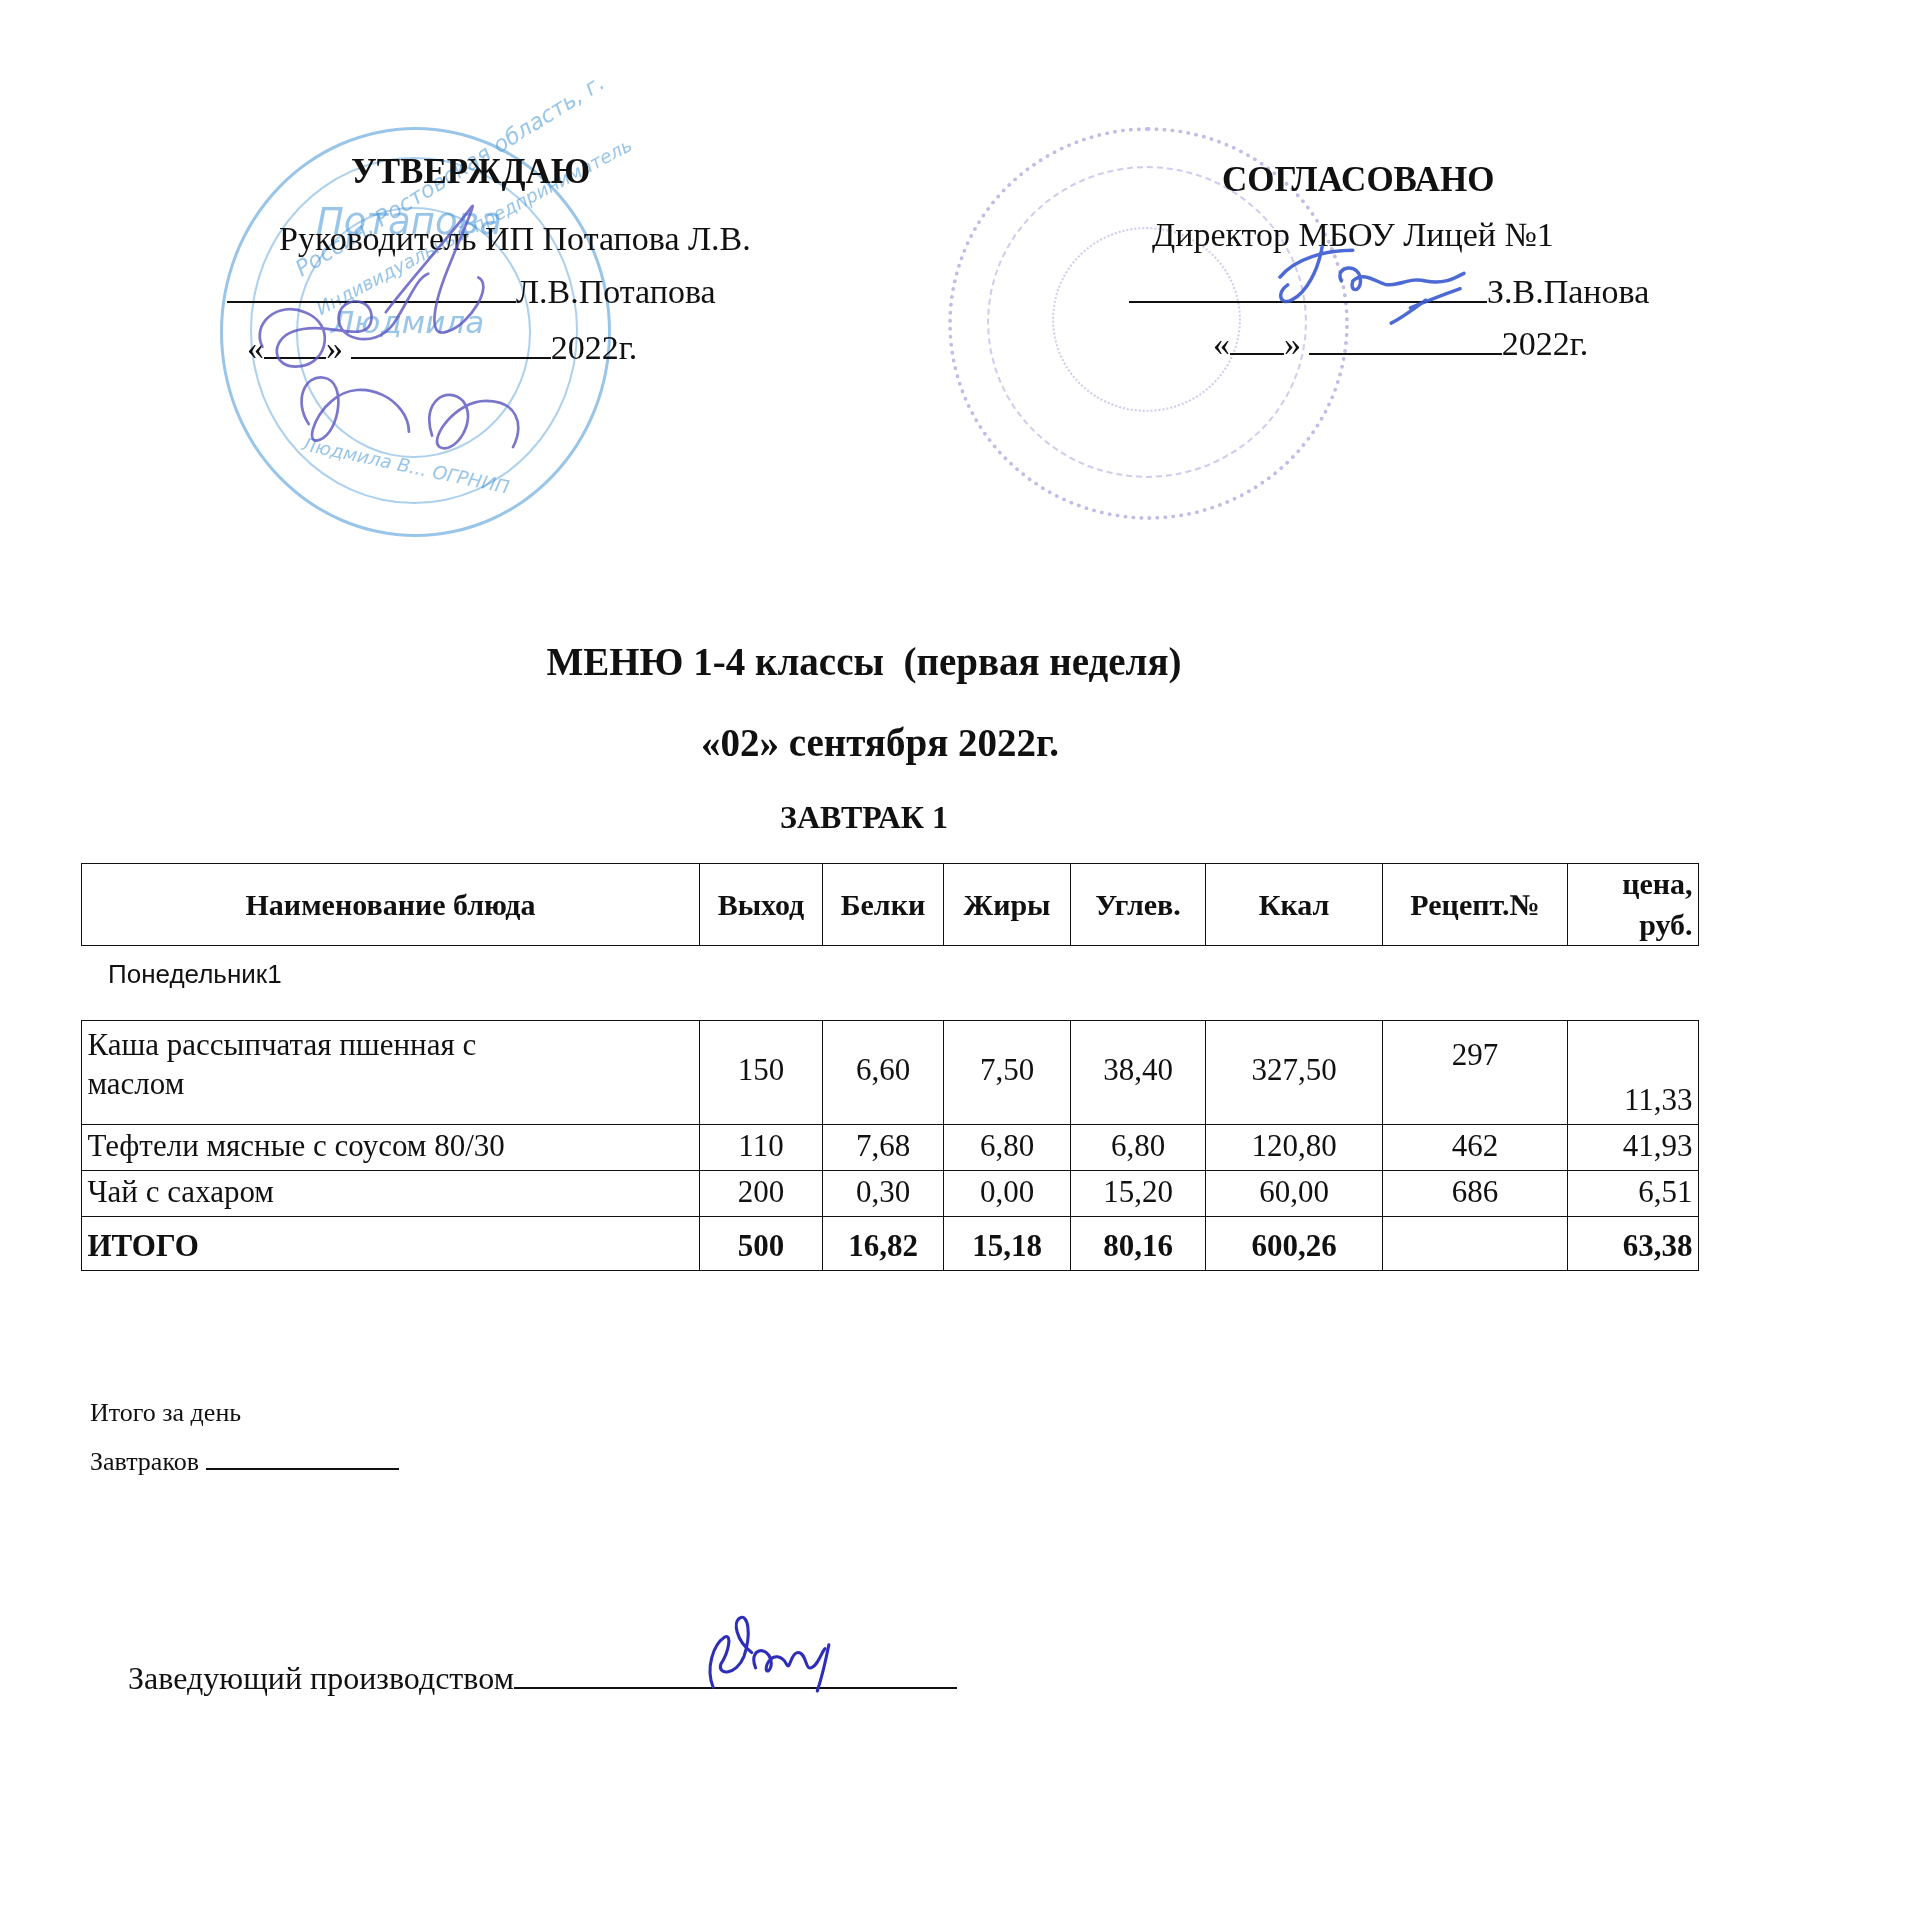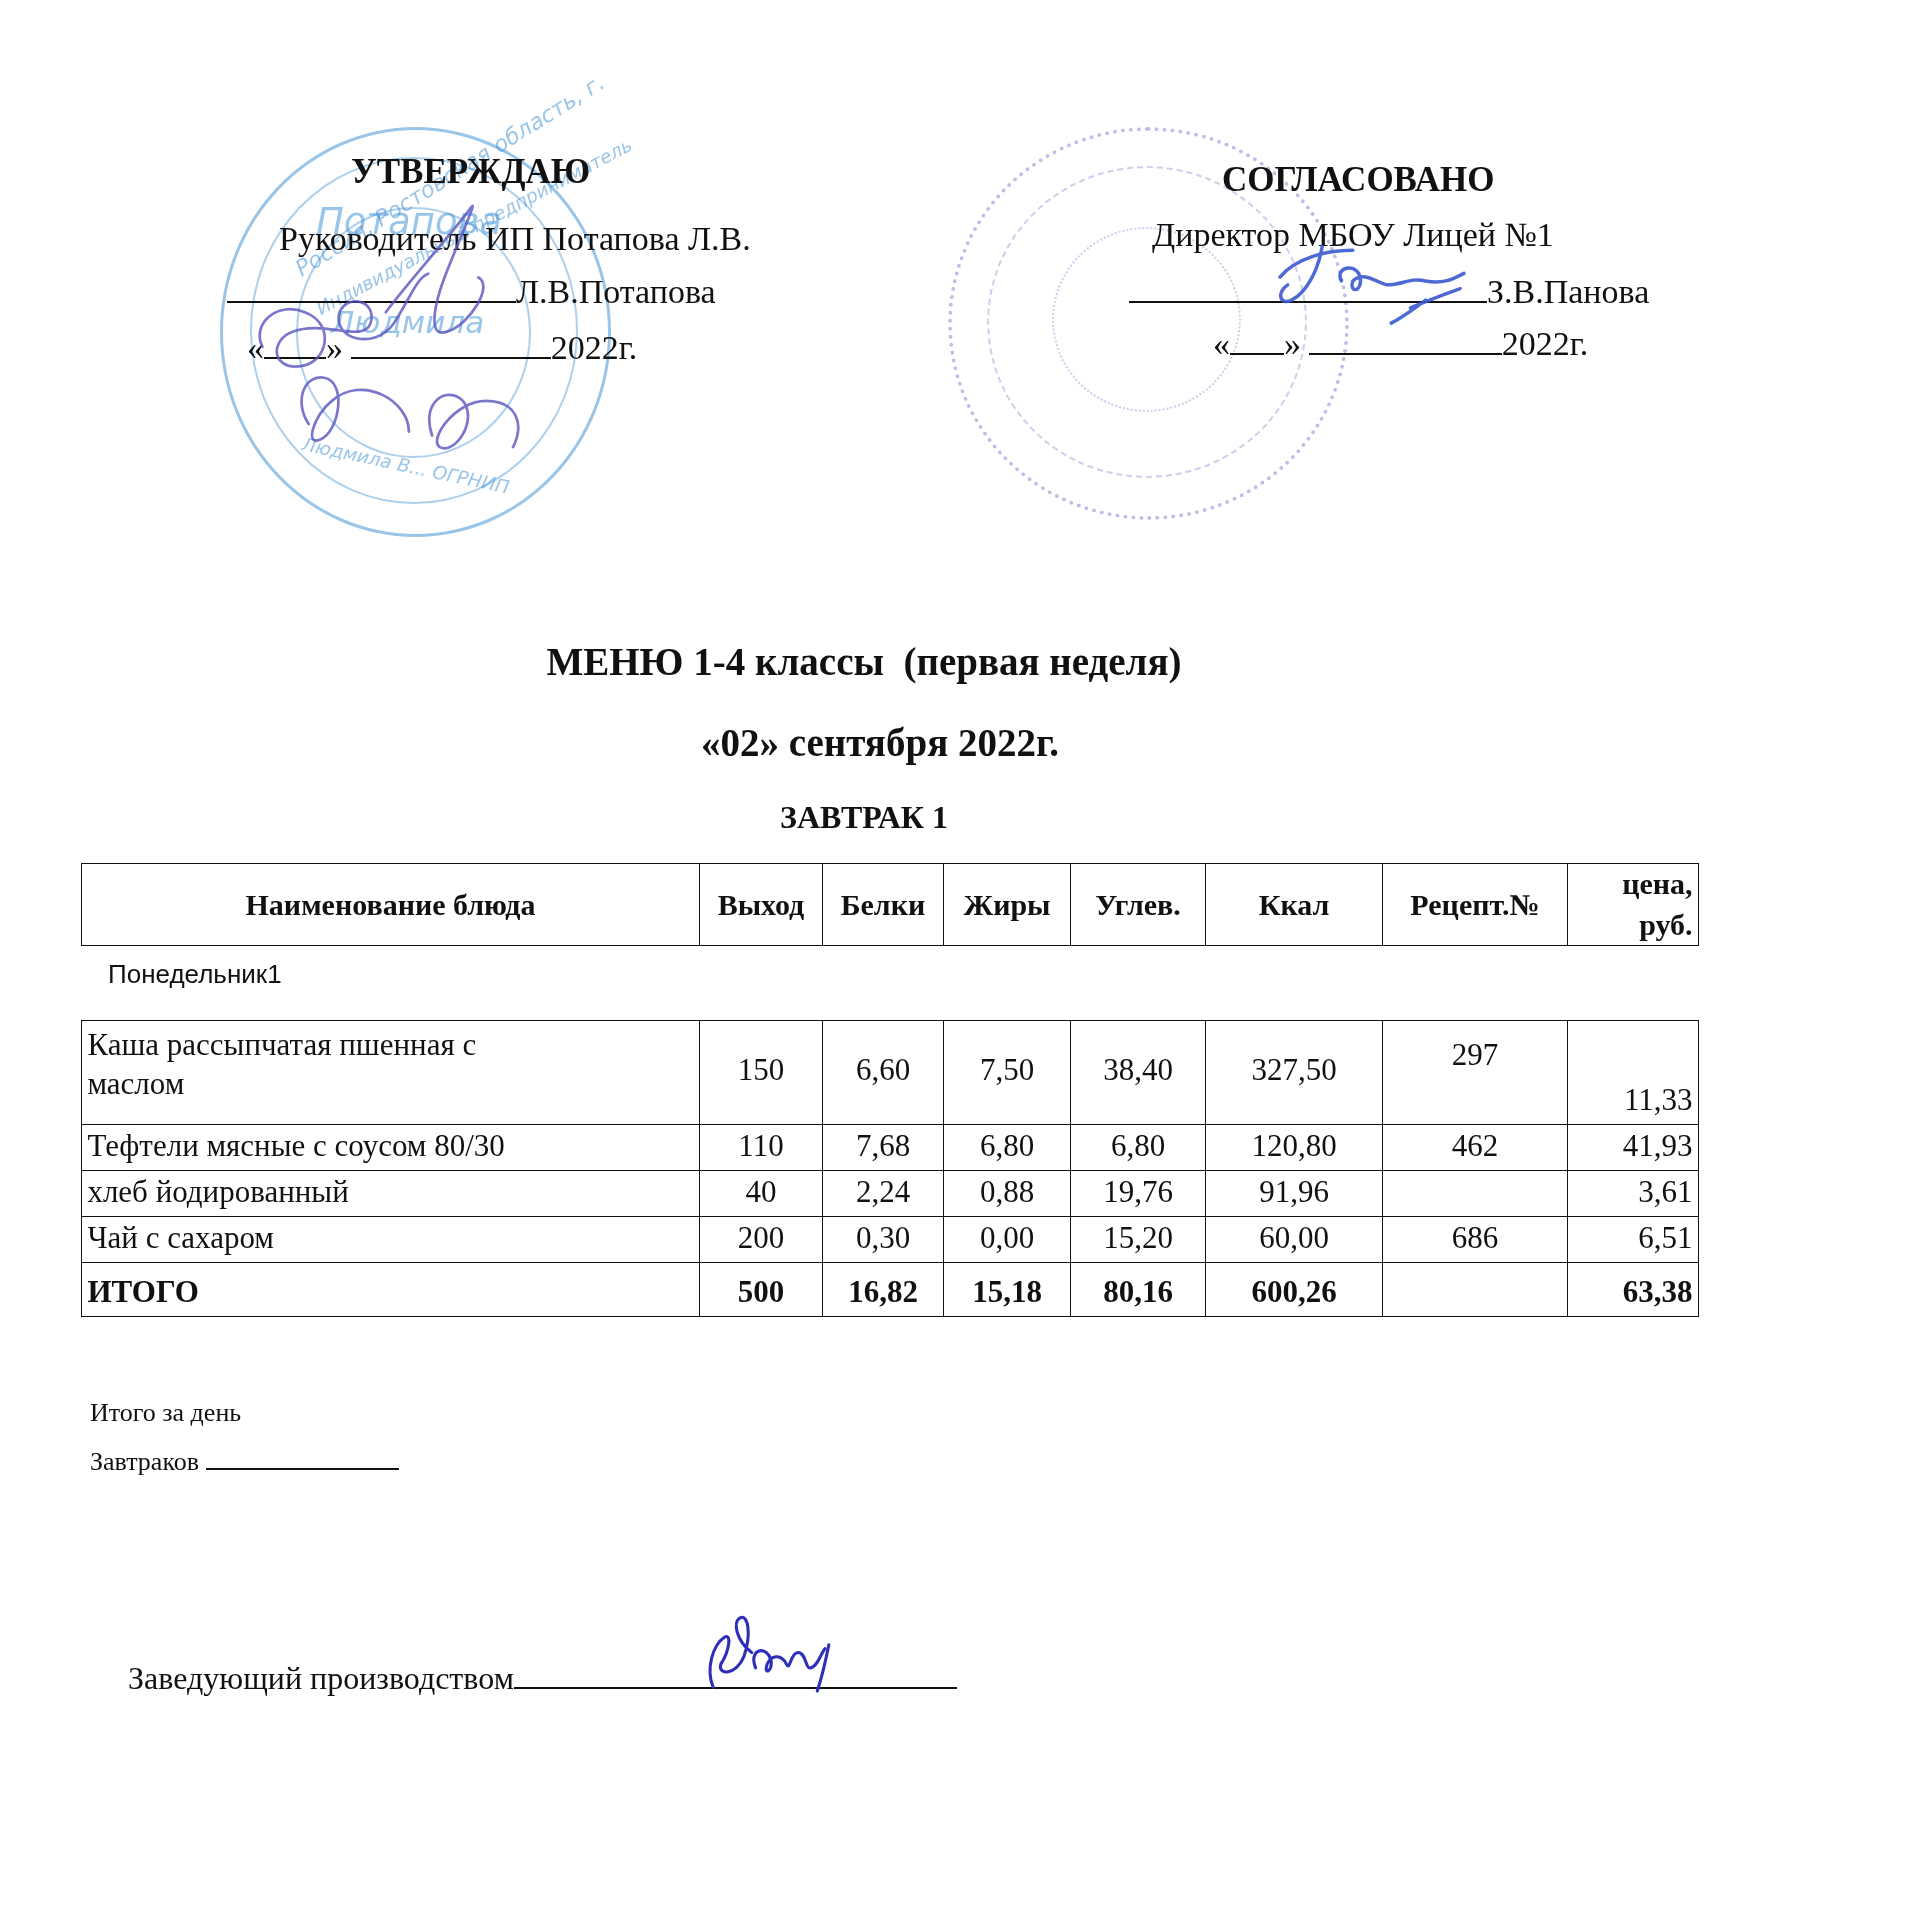--- a/index.html
+++ b/index.html
@@ -166,30 +166,20 @@
     <td class="name">Тефтели мясные с соусом 80/30</td>
     <td>110</td>
     <td>7,68</td>
     <td>6,80</td>
     <td>6,80</td>
     <td>120,80</td>
     <td>462</td>
     <td class="price">41,93</td>
   </tr>
 
-  <tr style="height:46px;">
-    <td class="name">хлеб йодированный</td>
-    <td>40</td>
-    <td>2,24</td>
-    <td>0,88</td>
-    <td>19,76</td>
-    <td>91,96</td>
-    <td></td>
-    <td class="price">3,61</td>
-  </tr>
 
   <tr style="height:46px;">
     <td class="name">Чай с сахаром</td>
     <td>200</td>
     <td>0,30</td>
     <td>0,00</td>
     <td>15,20</td>
     <td>60,00</td>
     <td>686</td>
     <td class="price">6,51</td>

